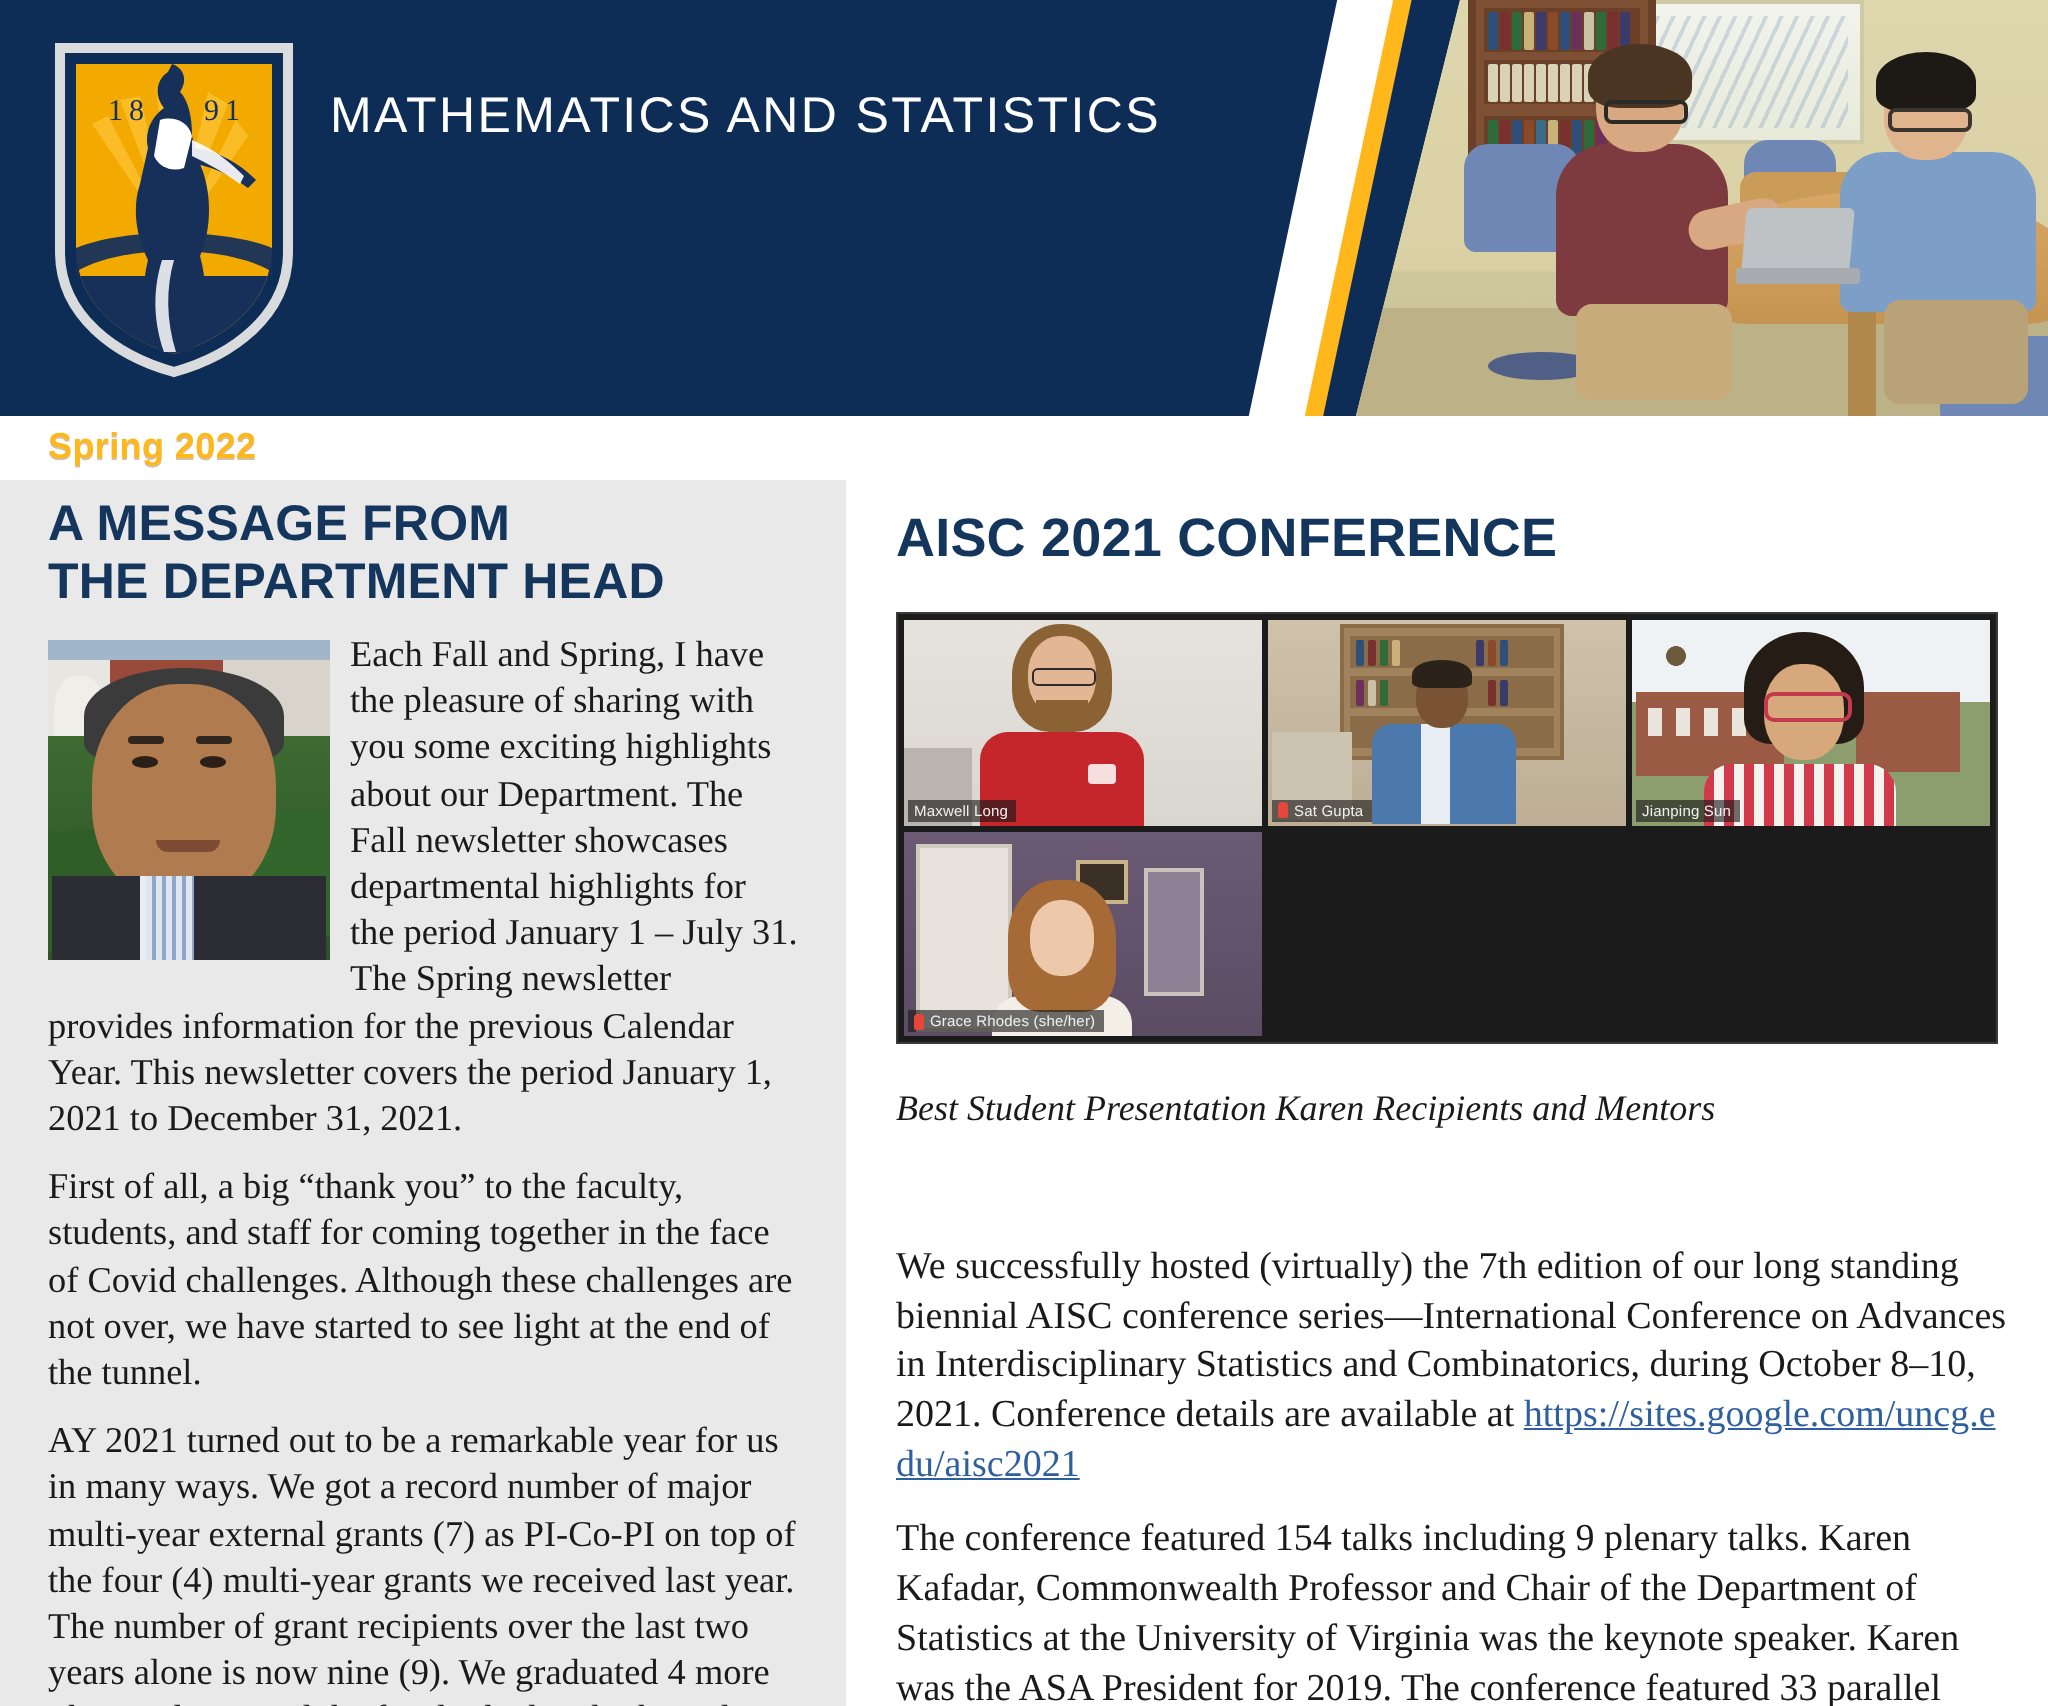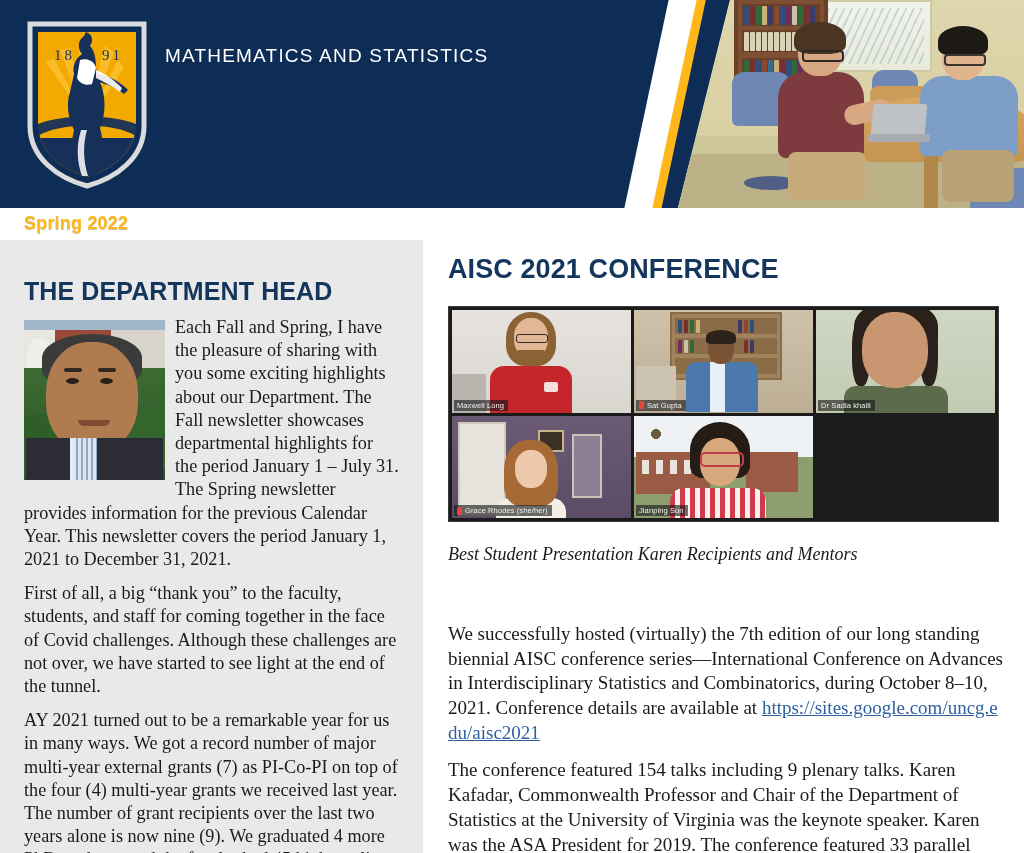--- a/index.html
+++ b/index.html
@@ -63,21 +63,21 @@
   .diag-white{position:absolute;left:672px;top:-16px;width:30px;height:260px;background:#ffffff;
     transform:rotate(12deg);transform-origin:top left;}
   .diag-gold{position:absolute;left:700px;top:-16px;width:9px;height:262px;background:#ffb71b;
     transform:rotate(12deg);transform-origin:top left;}
 
   
   .logo{position:absolute;left:24px;top:18px;width:126px;height:172px;}
   .title-wrap{position:absolute;left:165px;top:46px;}
   .kicker{
     font-family:"Liberation Sans", sans-serif;
-    color:#ffffff;font-size:19px;letter-spacing:1.2px;font-weight:400;line-height:1;
+    color:#ffffff;font-size:25px;letter-spacing:1.2px;font-weight:400;line-height:1;
   }
   .bigtitle{
     font-family:"Liberation Sans", sans-serif;
     color:#ffffff;font-size:76px;font-weight:700;letter-spacing:-0.5px;line-height:1.05;margin-top:8px;
   }
   .issue-band-clip{position:absolute;left:0;top:208px;width:1024px;height:32px;overflow:hidden;}
   .issue-text{
     position:absolute;left:24px;top:213px;
     font-family:"Liberation Sans", sans-serif;font-weight:700;font-size:18px;
     color:#ffb71b;letter-spacing:.2px;
@@ -339,21 +339,21 @@
   </div>
 
   <div class="issue-band-clip">
     
   </div>
   <div class="issue-text">Spring 2022</div>
 
   <div class="left-col">
     <div class="left-inner">
       <h2 class="sec">
-        <br>
+        <span>A MESSAGE FROM</span><br>
         <span>THE DEPARTMENT HEAD</span>
       </h2>
 
       <div class="portrait">
         <div class="pt-sky"></div>
         <div class="pt-bld"></div>
         <div class="pt-green"></div>
         <div class="pt-hair"></div>
         <div class="pt-face"></div>
         <div class="pt-brow l"></div>
@@ -413,66 +413,55 @@
       <div class="cab"></div>
       <div class="suit"></div>
       <div class="head"></div>
       <div class="hair"></div>
       <div class="nm">
         <span class="micon"></span>
         <span>Sat Gupta</span>
       </div>
     </div>
 
-    <div class="tile t3">
-      <div class="bg"></div>
-      <div class="torso"></div>
-      <div class="hair"></div>
-        <div class="hair2"></div>
-        <div class="hair3"></div>
-        <div class="head"></div>
-      <div class="nm">
-        <span>Dr Sadia khalil</span>
-      </div>
-    </div>
-
-
-    <div class="tile t5">
-      <div class="bg"></div>
-      <div class="door"></div>
-        <div class="frame"></div>
-        <div class="win"></div>
-      <div class="torso"></div>
-      <div class="hair"></div>
-        <div class="face"></div>
-      <div class="nm">
-        <span class="micon"></span>
-        <span>Grace Rhodes (she/her)</span>
-      </div>
-    </div>
+
 
     <div class="tile t6">
       <div class="bg"></div>
       <div class="bldg">
           <i style="left:6px"></i>
           <i style="left:20px"></i>
           <i style="left:34px"></i>
           <i style="left:48px"></i>
           <i style="left:60px"></i>
         </div>
       <div class="bldg2"><i style="left:6px"></i><i style="left:20px"></i><i style="left:34px"></i></div>
       <div class="tree"></div>
       <div class="torso"></div>
       <div class="hair"></div>
         <div class="face"></div>
         <div class="glass"></div>
       <div class="nm">
         <span>Jianping Sun</span>
       </div>
     </div>
+
+    <div class="tile t5">
+      <div class="bg"></div>
+      <div class="door"></div>
+        <div class="frame"></div>
+        <div class="win"></div>
+      <div class="torso"></div>
+      <div class="hair"></div>
+        <div class="face"></div>
+      <div class="nm">
+        <span class="micon"></span>
+        <span>Grace Rhodes (she/her)</span>
+      </div>
+    </div>
   </div>
 
   <div class="caption">
     <div>Best Student Presentation Karen Recipients and Mentors</div>
   </div>
 
   <div style="position:absolute;left:448px;top:622px;width:558px;">
     <p class="body" style="font-size:19px;line-height:1.30;margin-bottom:13px;"><span>We successfully hosted (virtually) the 7th edition of our long standing biennial AISC conference series—International Conference on Advances in Interdisciplinary Statistics and Combinatorics, during October 8–10, 2021. Conference details are available at </span><a class="link" href="#">https://sites.google.com/uncg.edu/aisc2021</a></p>
     <p class="body" style="font-size:19px;line-height:1.30;margin-bottom:0;">The conference featured 154 talks including 9 plenary talks. Karen Kafadar, Commonwealth Professor and Chair of the Department of Statistics at the University of Virginia was the keynote speaker. Karen was the ASA President for 2019. The conference featured 33 parallel sessions, some of which were organized and chaired by</p>
   </div>

